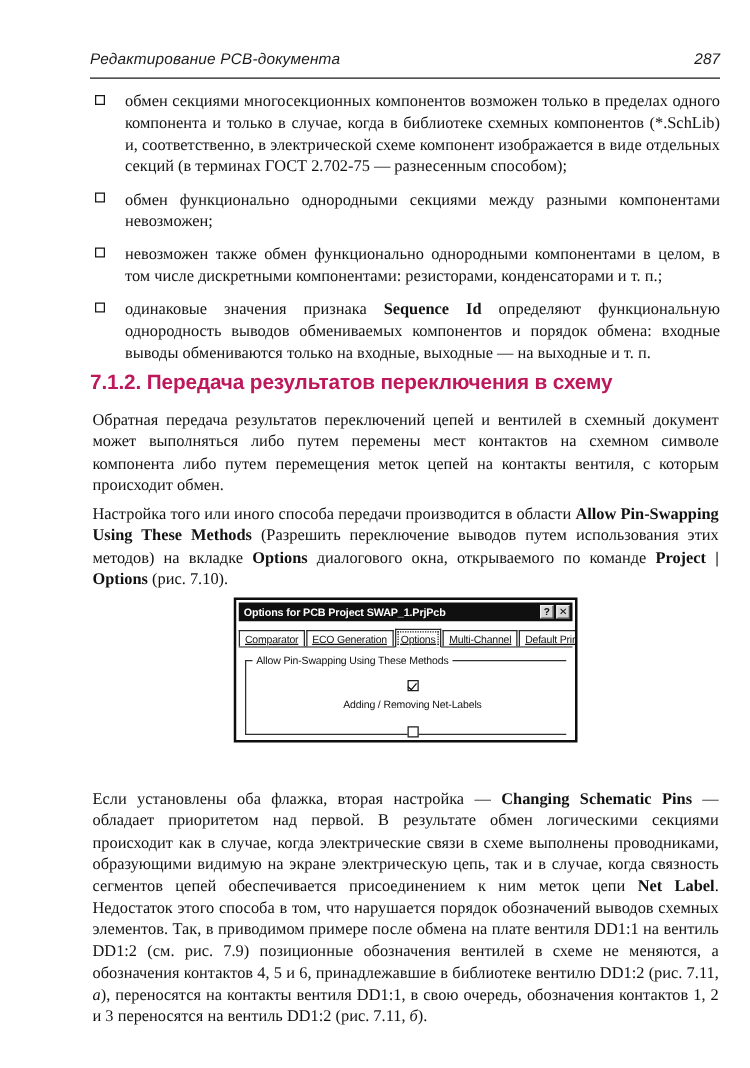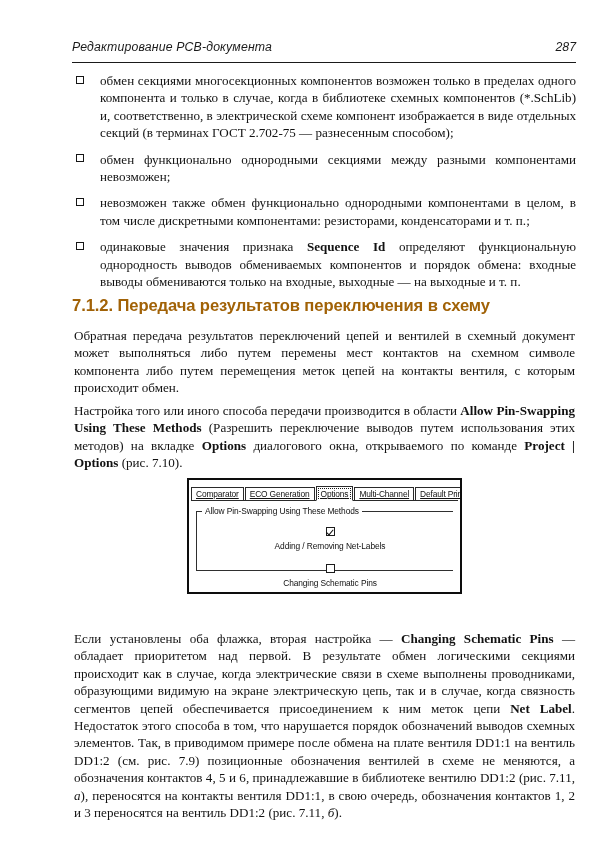--- a/index.html
+++ b/index.html
@@ -73,21 +73,21 @@
   
   .h2 {
     position: absolute;
     left: 48px;
     top: 280px;
     width: 504px;
     font-family: "Liberation Sans", "DejaVu Sans", sans-serif;
     font-weight: bold;
     font-size: 16.6px;
     letter-spacing: -0.1px;
-    color: #a16207;
+    color: #be185d;
   }
 
   
   .para {
     position: absolute;
     left: 50px;
     width: 501px;
     font-size: 13.1px;
     line-height: 17.4px;
     text-align: justify;
@@ -282,20 +282,27 @@
   </div>
 
   <div class="h2">7.1.2. Передача результатов переключения в схему</div>
 
   <div class="para p1">Обратная передача результатов переключений цепей и вентилей в схемный документ может выполняться либо путем перемены мест контактов на схемном символе компонента либо путем перемещения меток цепей на контакты вентиля, с которым происходит обмен.</div>
 
   <div class="para p2"><span>Настройка того или иного способа передачи производится в области </span><span class="b">Allow Pin-Swapping Using These Methods</span><span> (Разрешить переключение выводов путем использования этих методов) на вкладке </span><span class="b">Options</span><span> диалогового окна, открываемого по команде </span><span class="b">Project | Options</span><span> (рис. 7.10).</span></div>
 
   <div class="figure">
 
+    <div class="titlebar">
+      <span class="titlebar-text">Options for PCB Project SWAP_1.PrjPcb</span>
+      <span class="titlebar-buttons">
+        <span class="tb-btn">?</span>
+        <span class="tb-btn">✕</span>
+      </span>
+    </div>
 
     <div class="tabrow">
       <span class="tab">Comparator</span>
       <span class="tab">ECO Generation</span>
       <span class="tab active">Options</span>
       <span class="tab">Multi-Channel</span>
       <span class="tab">Default Prints</span>
     </div>
 
     <div class="groupbox">

